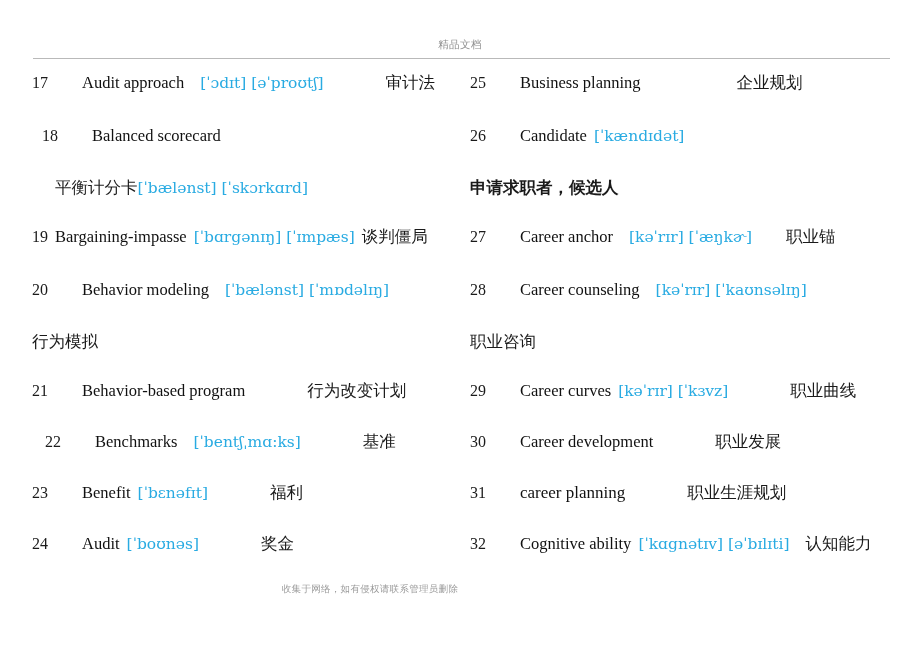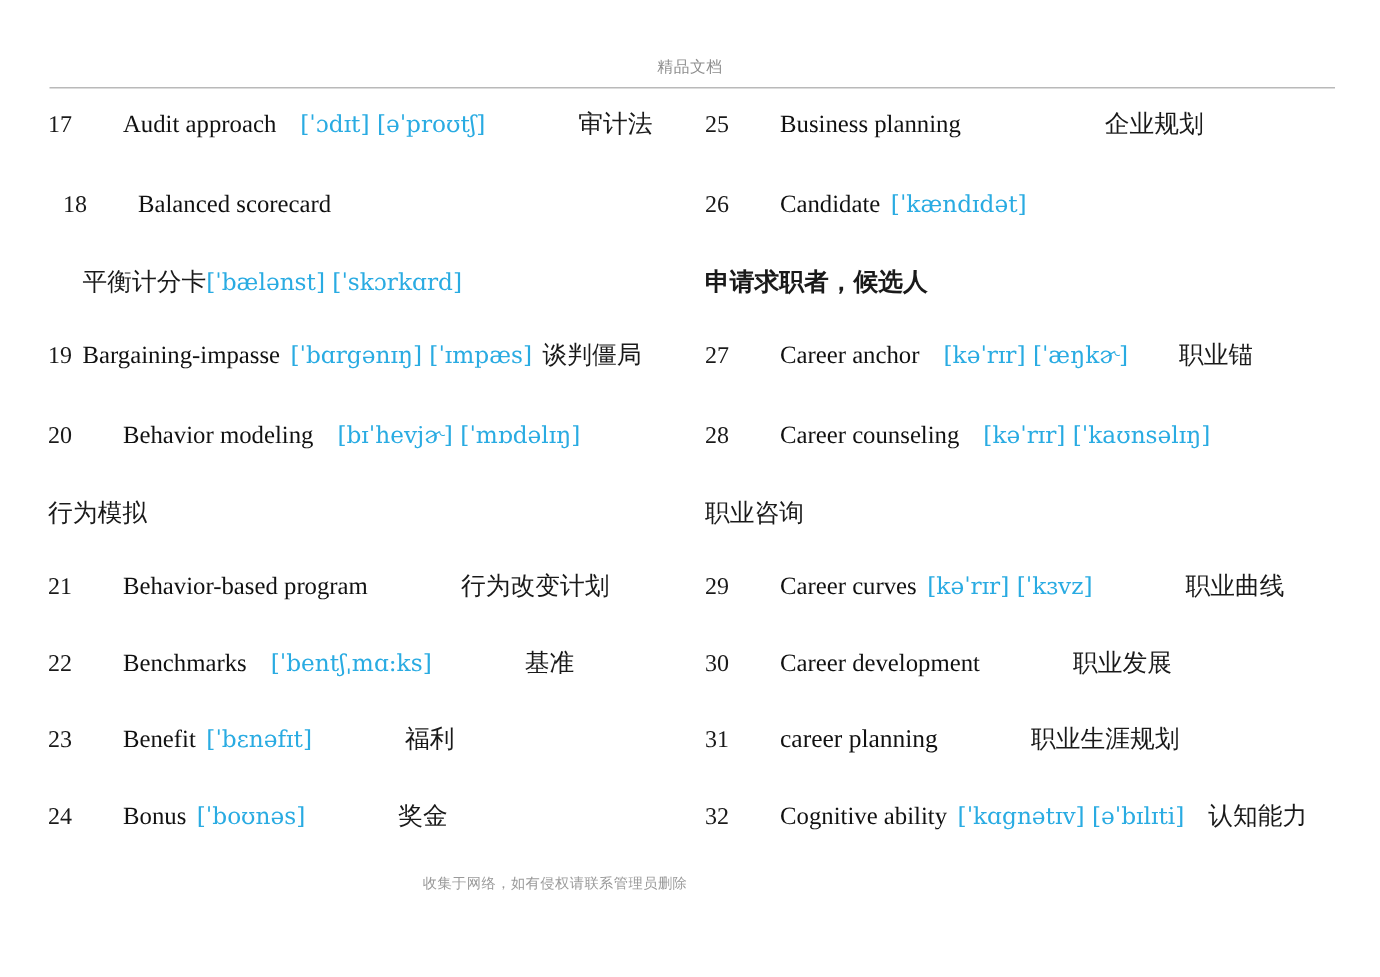--- a/index.html
+++ b/index.html
@@ -146,40 +146,40 @@
     </div>
     <div class="cont" style="left:55px; top:115px;">
       <span class="cn">平衡计分卡</span><span class="ipa">[ˈbælənst] [ˈskɔrkɑrd]</span>
     </div>
 
     <div class="entry" style="left:32px; top:166px;">
       <span class="num">19</span><span class="sp-s"></span><span class="term">Bargaining-impasse</span><span class="sp-s"></span><span class="ipa">[ˈbɑrgənɪŋ] [ˈɪmpæs]</span><span class="sp-s"></span><span class="cn">谈判僵局</span>
     </div>
 
     <div class="entry" style="left:32px; top:219px;">
-      <span class="num">20</span><span class="sp-l"></span><span class="term">Behavior modeling</span><span class="sp-m"></span><span class="ipa">[bɪˈhevjɚ] [ˈmɒdəlɪŋ]</span>
+      <span class="num">20</span><span class="sp-l"></span><span class="term">Behavior modeling</span><span class="sp-m"></span><span class="ipa">[ˈbælənst] [ˈmɒdəlɪŋ]</span>
     </div>
     <div class="cont" style="left:32px; top:269px;">
       <span class="cn">行为模拟</span>
     </div>
 
     <div class="entry" style="left:32px; top:320px;">
       <span class="num">21</span><span class="sp-l"></span><span class="term">Behavior-based program</span><span class="sp-xl"></span><span class="cn">行为改变计划</span>
     </div>
 
-    <div class="entry" style="left:32px; top:371px;">
+    <div class="entry" style="left:45px; top:371px;">
       <span class="num">22</span><span class="sp-l"></span><span class="term">Benchmarks</span><span class="sp-m"></span><span class="ipa">[ˈbentʃˌmɑ:ks]</span><span class="sp-xl"></span><span class="cn">基准</span>
     </div>
 
     <div class="entry" style="left:32px; top:422px;">
       <span class="num">23</span><span class="sp-l"></span><span class="term">Benefit</span><span class="sp-s"></span><span class="ipa">[ˈbɛnəfɪt]</span><span class="sp-xl"></span><span class="cn">福利</span>
     </div>
 
     <div class="entry" style="left:32px; top:473px;">
-      <span class="num">24</span><span class="sp-l"></span><span class="term">Bonus</span><span class="sp-s"></span><span class="ipa">[ˈboʊnəs]</span><span class="sp-xl"></span><span class="cn">奖金</span>
+      <span class="num">24</span><span class="sp-l"></span><span class="term">Audit</span><span class="sp-s"></span><span class="ipa">[ˈboʊnəs]</span><span class="sp-xl"></span><span class="cn">奖金</span>
     </div>
 
   </div>
 
   <div class="col col-right">
 
     <div class="entry" style="left:10px; top:12px;">
       <span class="num">25</span><span class="sp-l"></span><span class="term">Business planning</span><span class="sp-xl"></span><span class="sp-l"></span><span class="cn">企业规划</span>
     </div>
 

